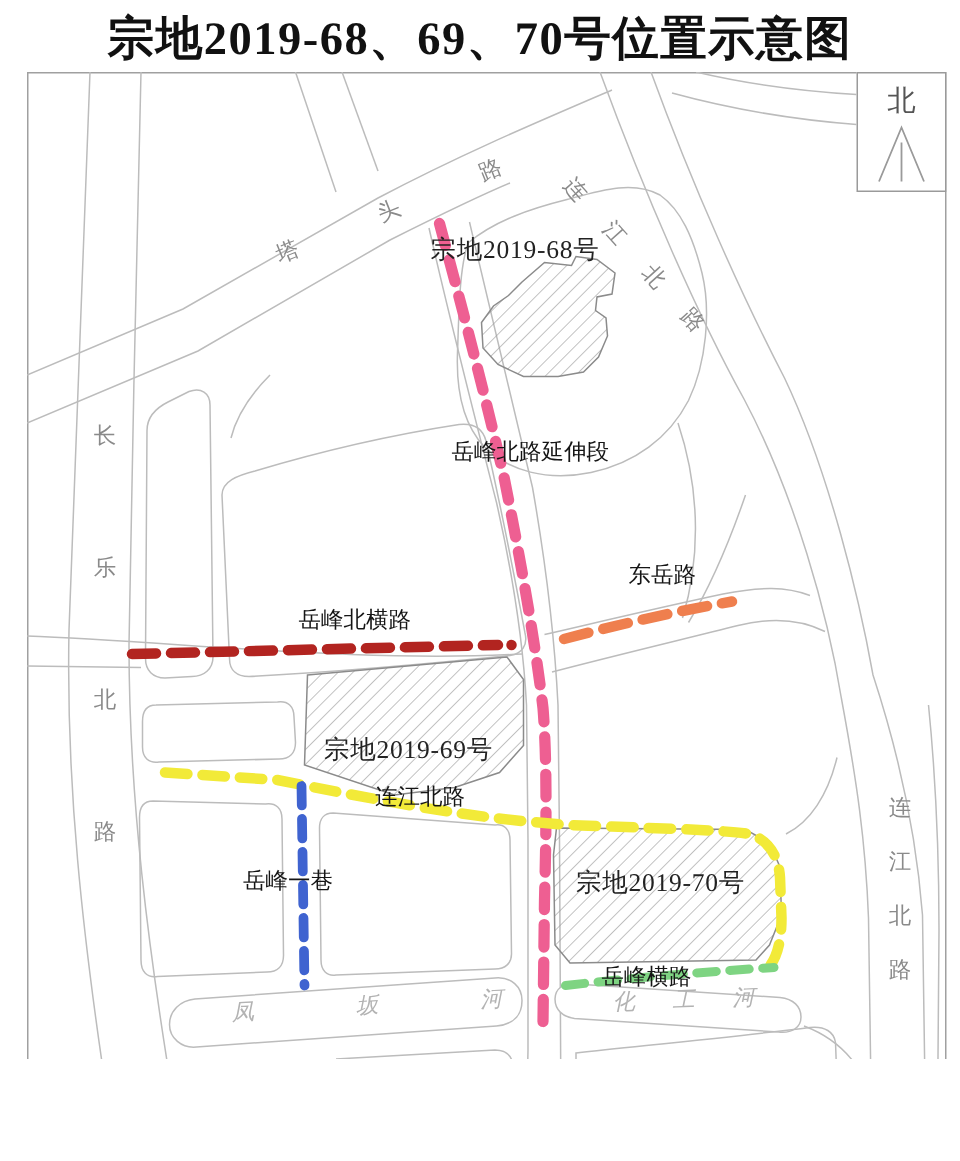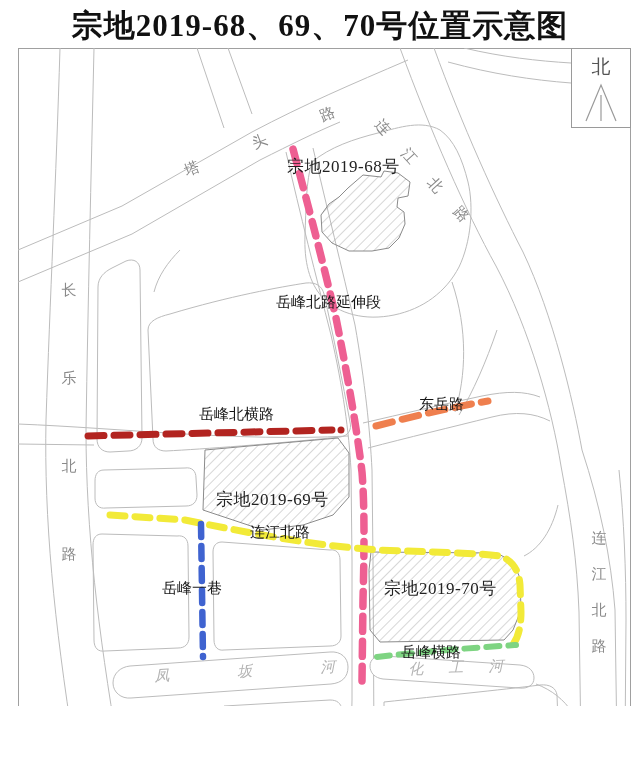--- a/index.html
+++ b/index.html
@@ -101,23 +101,23 @@
     <svg width="58" height="50" viewBox="0 0 58 50" style="position:absolute;left:0;top:26px;">
       <path d="M 14,46 L 29,10 L 44,46" fill="none" stroke="#9a9a9a" stroke-width="1.2"></path>
       <path d="M 29,20 L 29,46" fill="none" stroke="#9a9a9a" stroke-width="1.2"></path>
     </svg>
   </div>
 
   <span class="lbl parcel-lbl" style="left:287px;top:158px;">宗地2019-68号</span>
   <span class="lbl parcel-lbl" style="left:216px;top:491px;">宗地2019-69号</span>
   <span class="lbl parcel-lbl" style="left:384px;top:580px;">宗地2019-70号</span>
 
-  <span class="lbl" style="left:276px;top:294px;text-align:right;">岳峰北路延伸段</span>
+  <span class="lbl" style="left:301px;top:294px;text-align:right;">岳峰北路延伸段</span>
   <span class="lbl" style="left:199px;top:406px;">岳峰北横路</span>
-  <span class="lbl" style="left:419px;top:376px;margin-top:20px;">东岳路</span>
+  <span class="lbl" style="left:419px;top:376px;">东岳路</span>
   <span class="lbl" style="left:250px;top:524px;">连江北路</span>
   <span class="lbl" style="left:162px;top:580px;">岳峰一巷</span>
   <span class="lbl" style="left:401px;top:644px;">岳峰横路</span>
 
   <span class="lbl gray rot" style="left:182px;top:164px;transform:rotate(-22deg);letter-spacing:58px;">塔头路</span>
   <span class="lbl gray vert" style="left:62px;top:270px;letter-spacing:88px;">长乐北路</span>
   <span class="lbl gray rot" style="left:384px;top:116px;transform:rotate(48deg);letter-spacing:24px;">连江北路</span>
   <span class="lbl gray vert" style="left:592px;top:518px;letter-spacing:36px;">连江北路</span>
 
   <span class="lbl river-lbl rot" style="left:154px;top:668px;transform:rotate(-3deg);letter-spacing:68px;">凤坂河</span>

